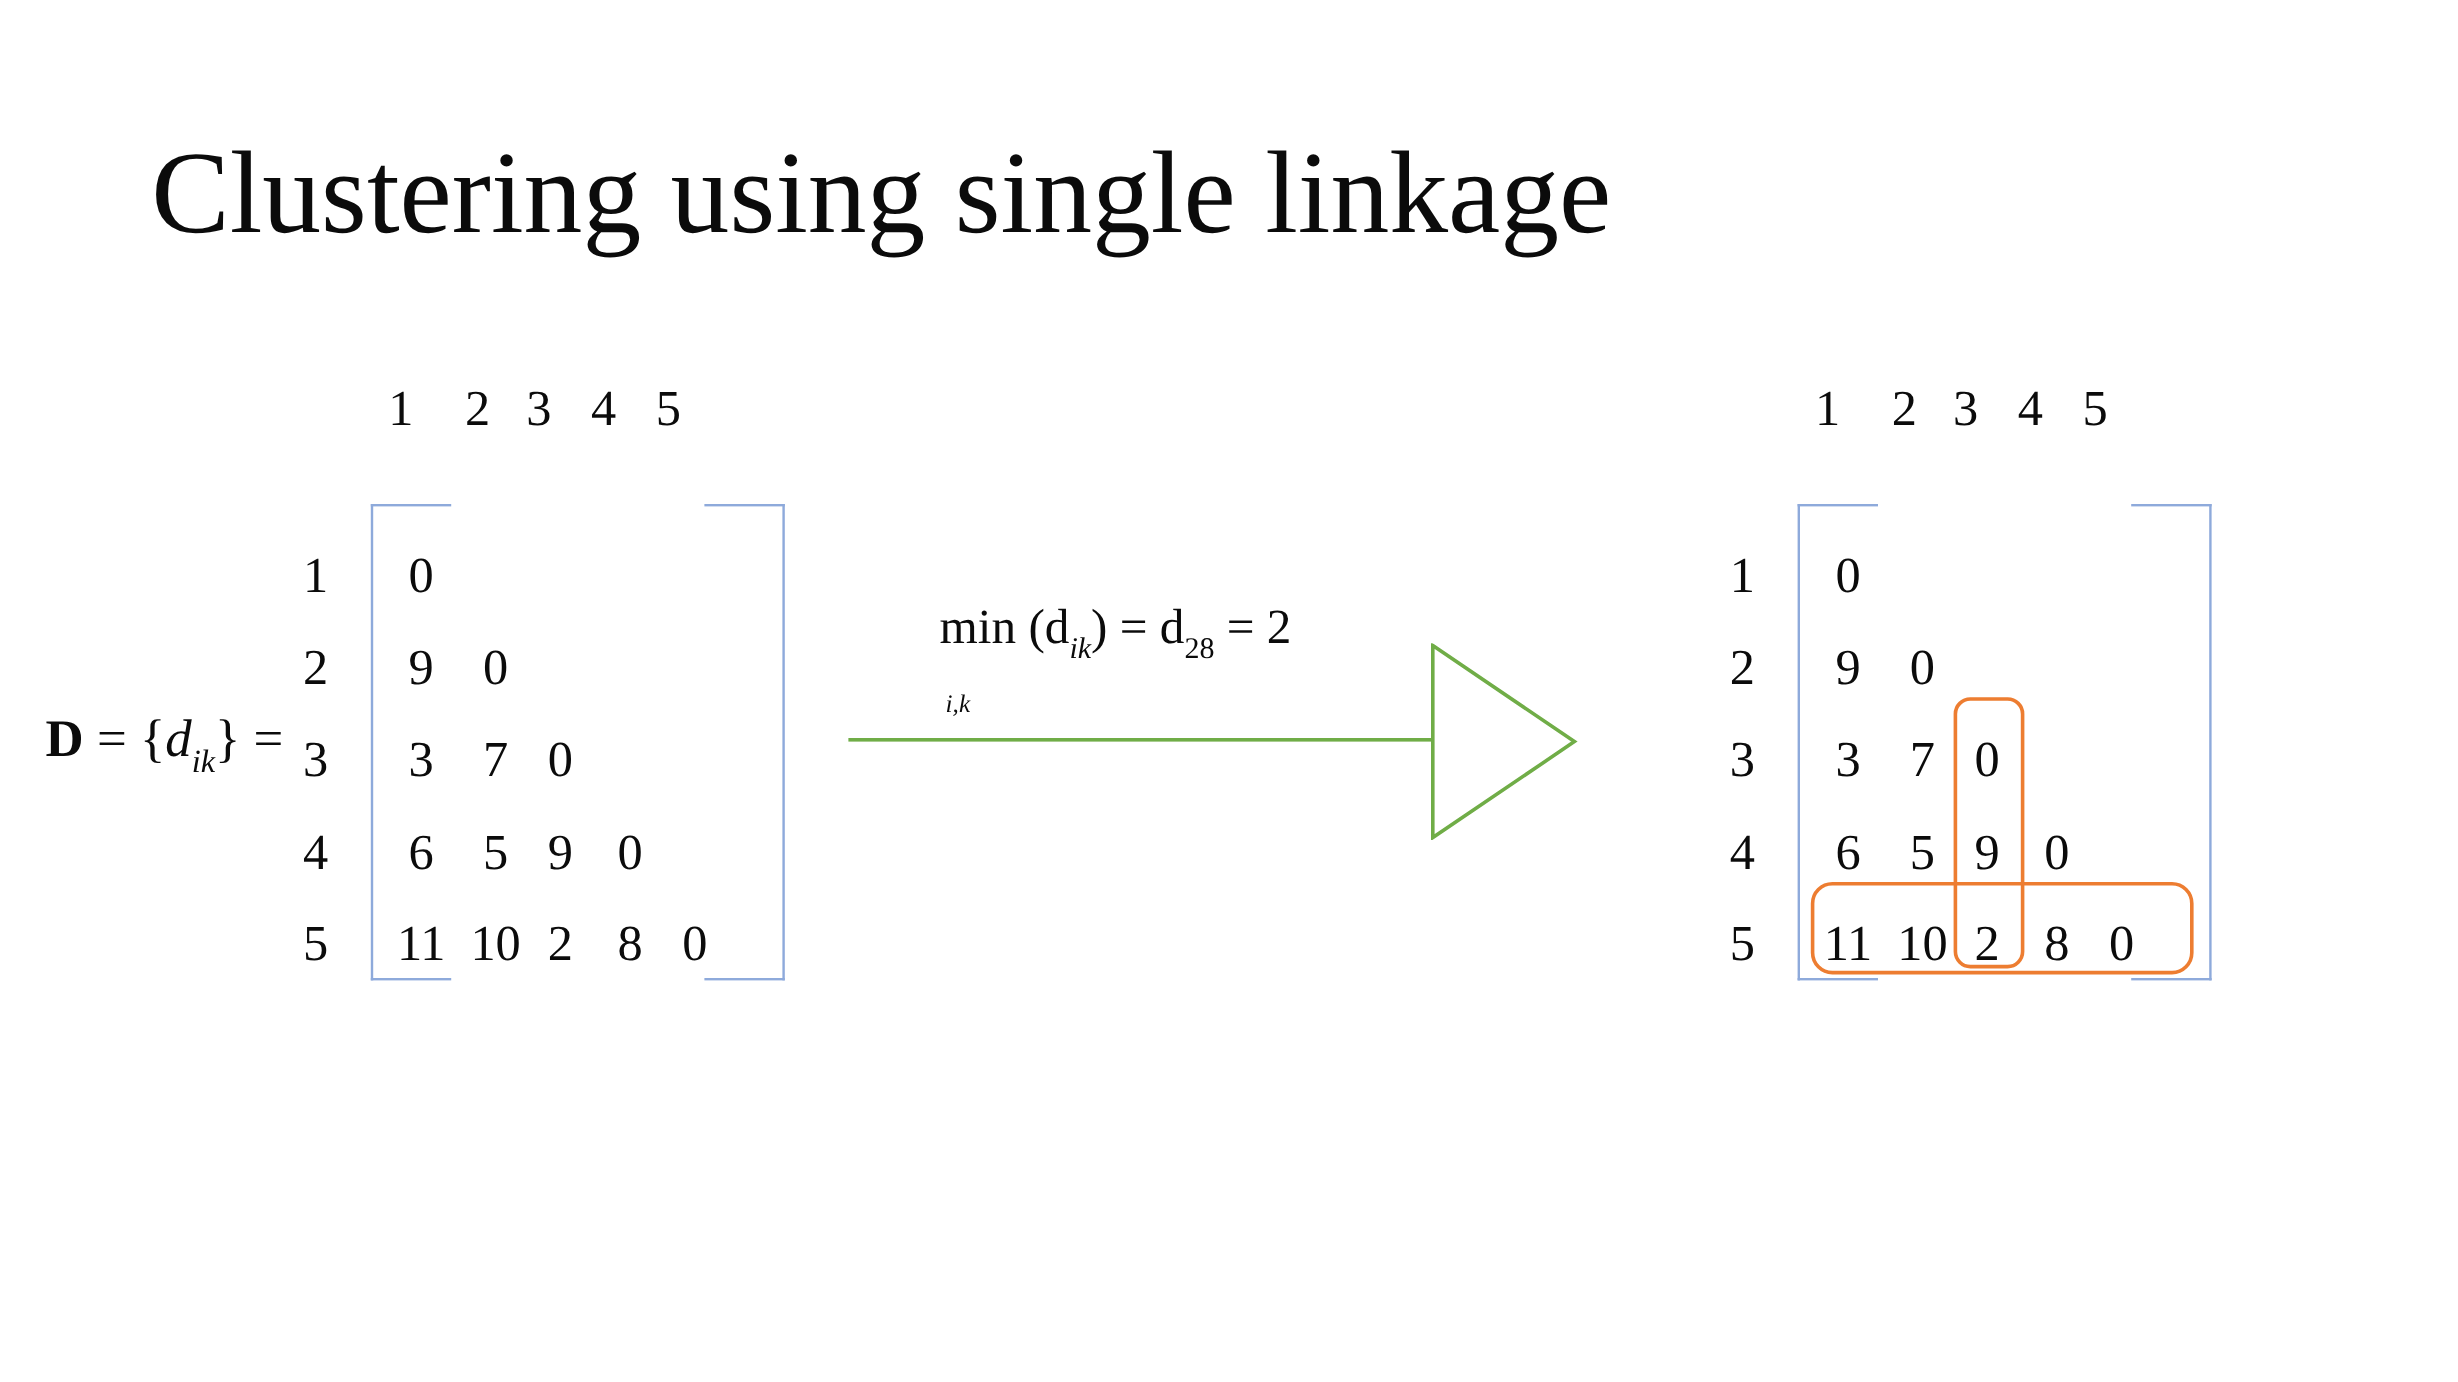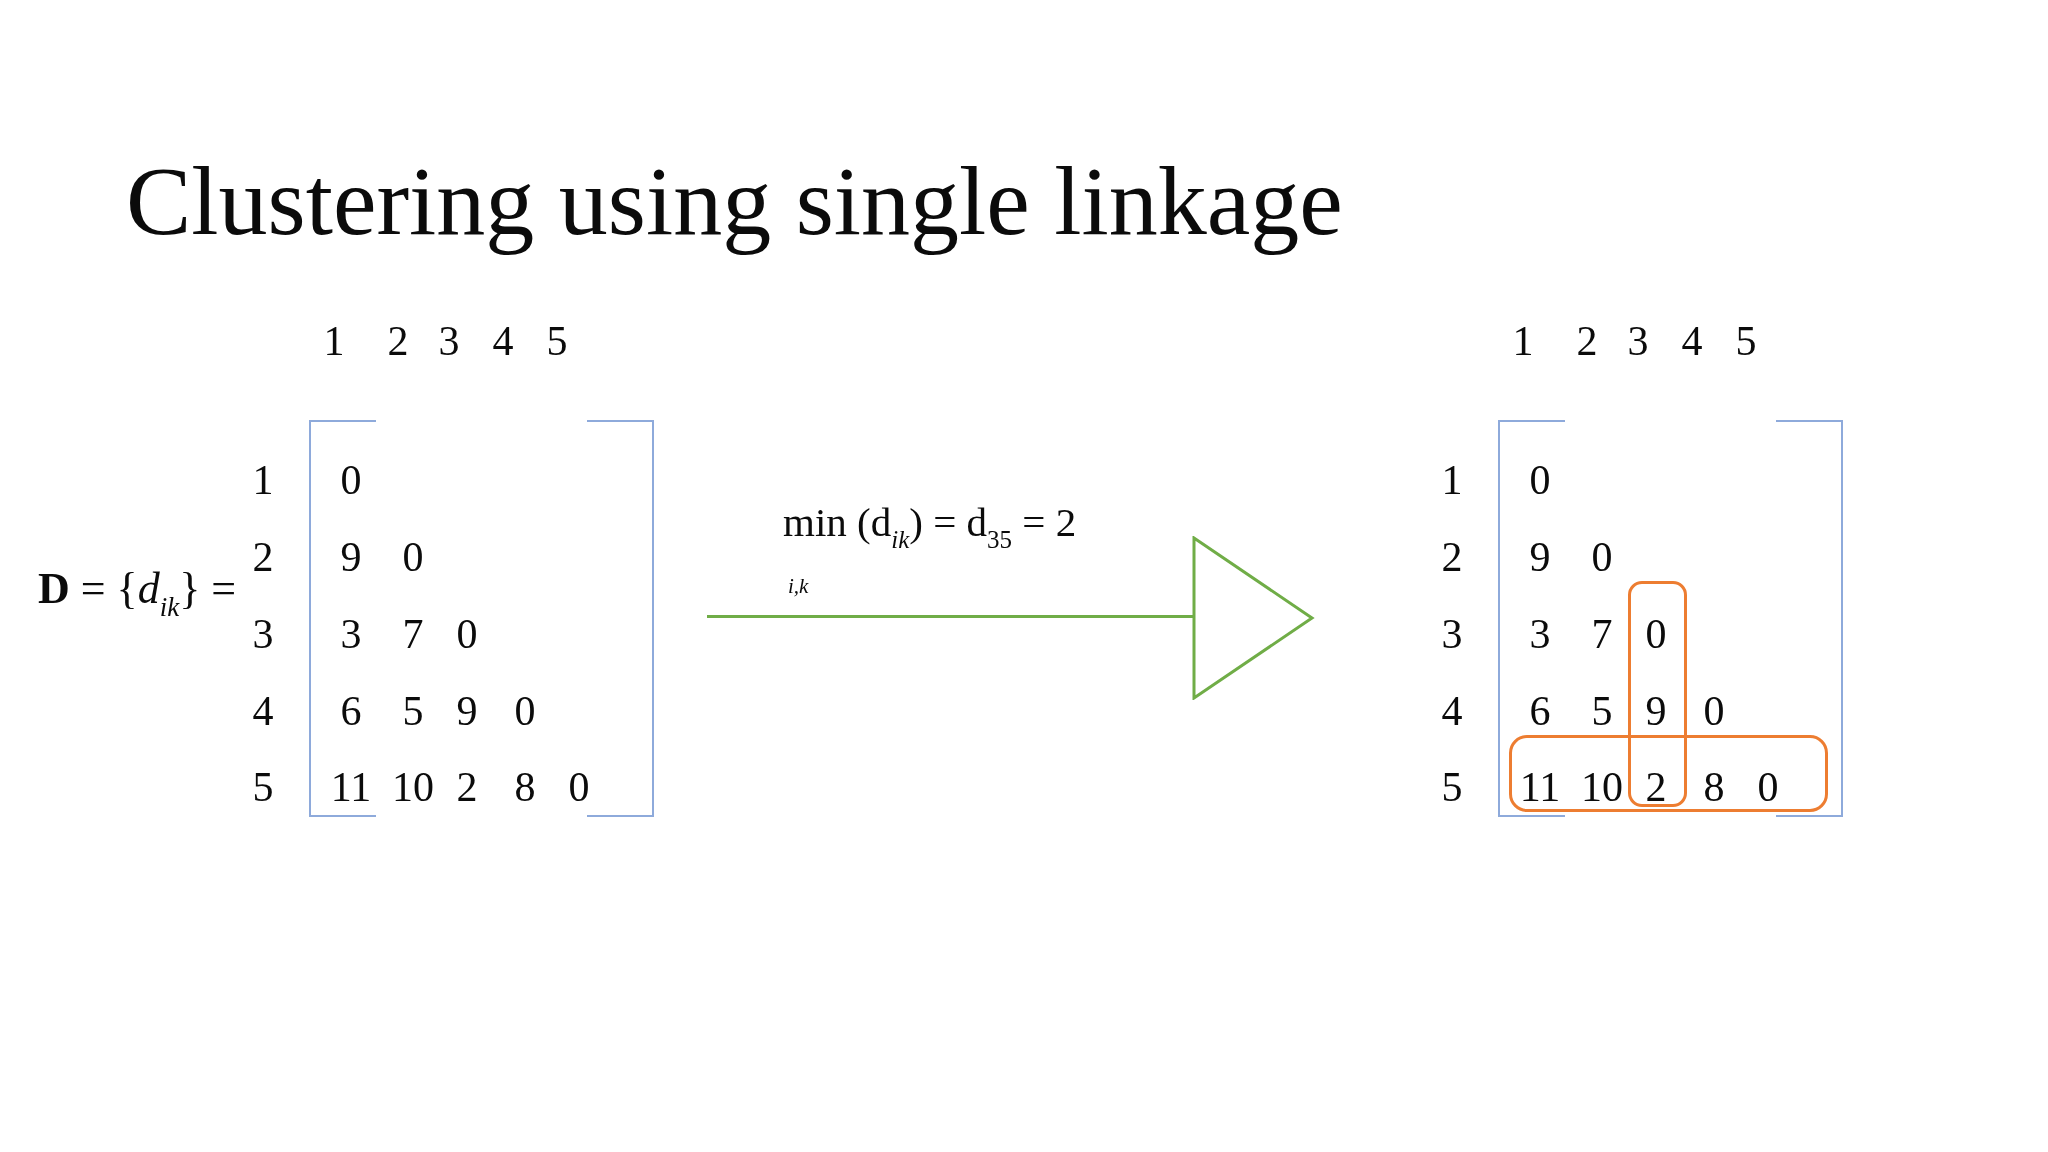--- a/index.html
+++ b/index.html
@@ -13,26 +13,25 @@
   }
   .abs { position: absolute; }
 
   
   .title {
     left: 126px; top: 100px;
     font-size: 98px;
     line-height: 1.25;
     font-weight: 400;
     white-space: nowrap;
-    margin-top: 40px;
   }
 
   
   .definition {
-    left: 38px; top: 561px;
+    left: 38px; top: 588px;
     font-size: 44px; line-height: 56px;
     white-space: nowrap;
   }
   .definition .sym { font-weight: bold; }
   .definition .var { font-style: italic; }
   .sub-lo {
     font-size: 27px;
     position: relative;
     top: 13px;
     line-height: 0;
@@ -123,21 +122,21 @@
     <span class="cell rr3 cc2">9</span>
     <span class="cell rr3 cc3">0</span>
 
     <span class="cell rr4 cc0">11</span>
     <span class="cell rr4 cc1">10</span>
     <span class="cell rr4 cc2">2</span>
     <span class="cell rr4 cc3">8</span>
     <span class="cell rr4 cc4">0</span>
   </div>
 
-  <div class="abs min-eq"><span>min (d</span><span class="sub-lo sub-it">ik</span><span>) = d</span><span class="sub-lo">35</span><span> = 2</span></div>
+  <div class="abs min-eq"><span>min (d</span><span class="sub-lo sub-it">ik</span><span>) = d</span><span class="sub-lo">28</span><span> = 2</span></div>
   <div class="abs min-under">i,k</div>
 
   <div>
     <div class="abs arrow-shaft"></div>
     <svg class="abs arrow-head" width="124" height="164" viewBox="0 0 124 164">
       <polygon points="2,2 120,82 2,162" fill="#ffffff" stroke="#70AD47" stroke-width="3"></polygon>
     </svg>
   </div>
 
   <div class="matrix" style="left:1498px">

